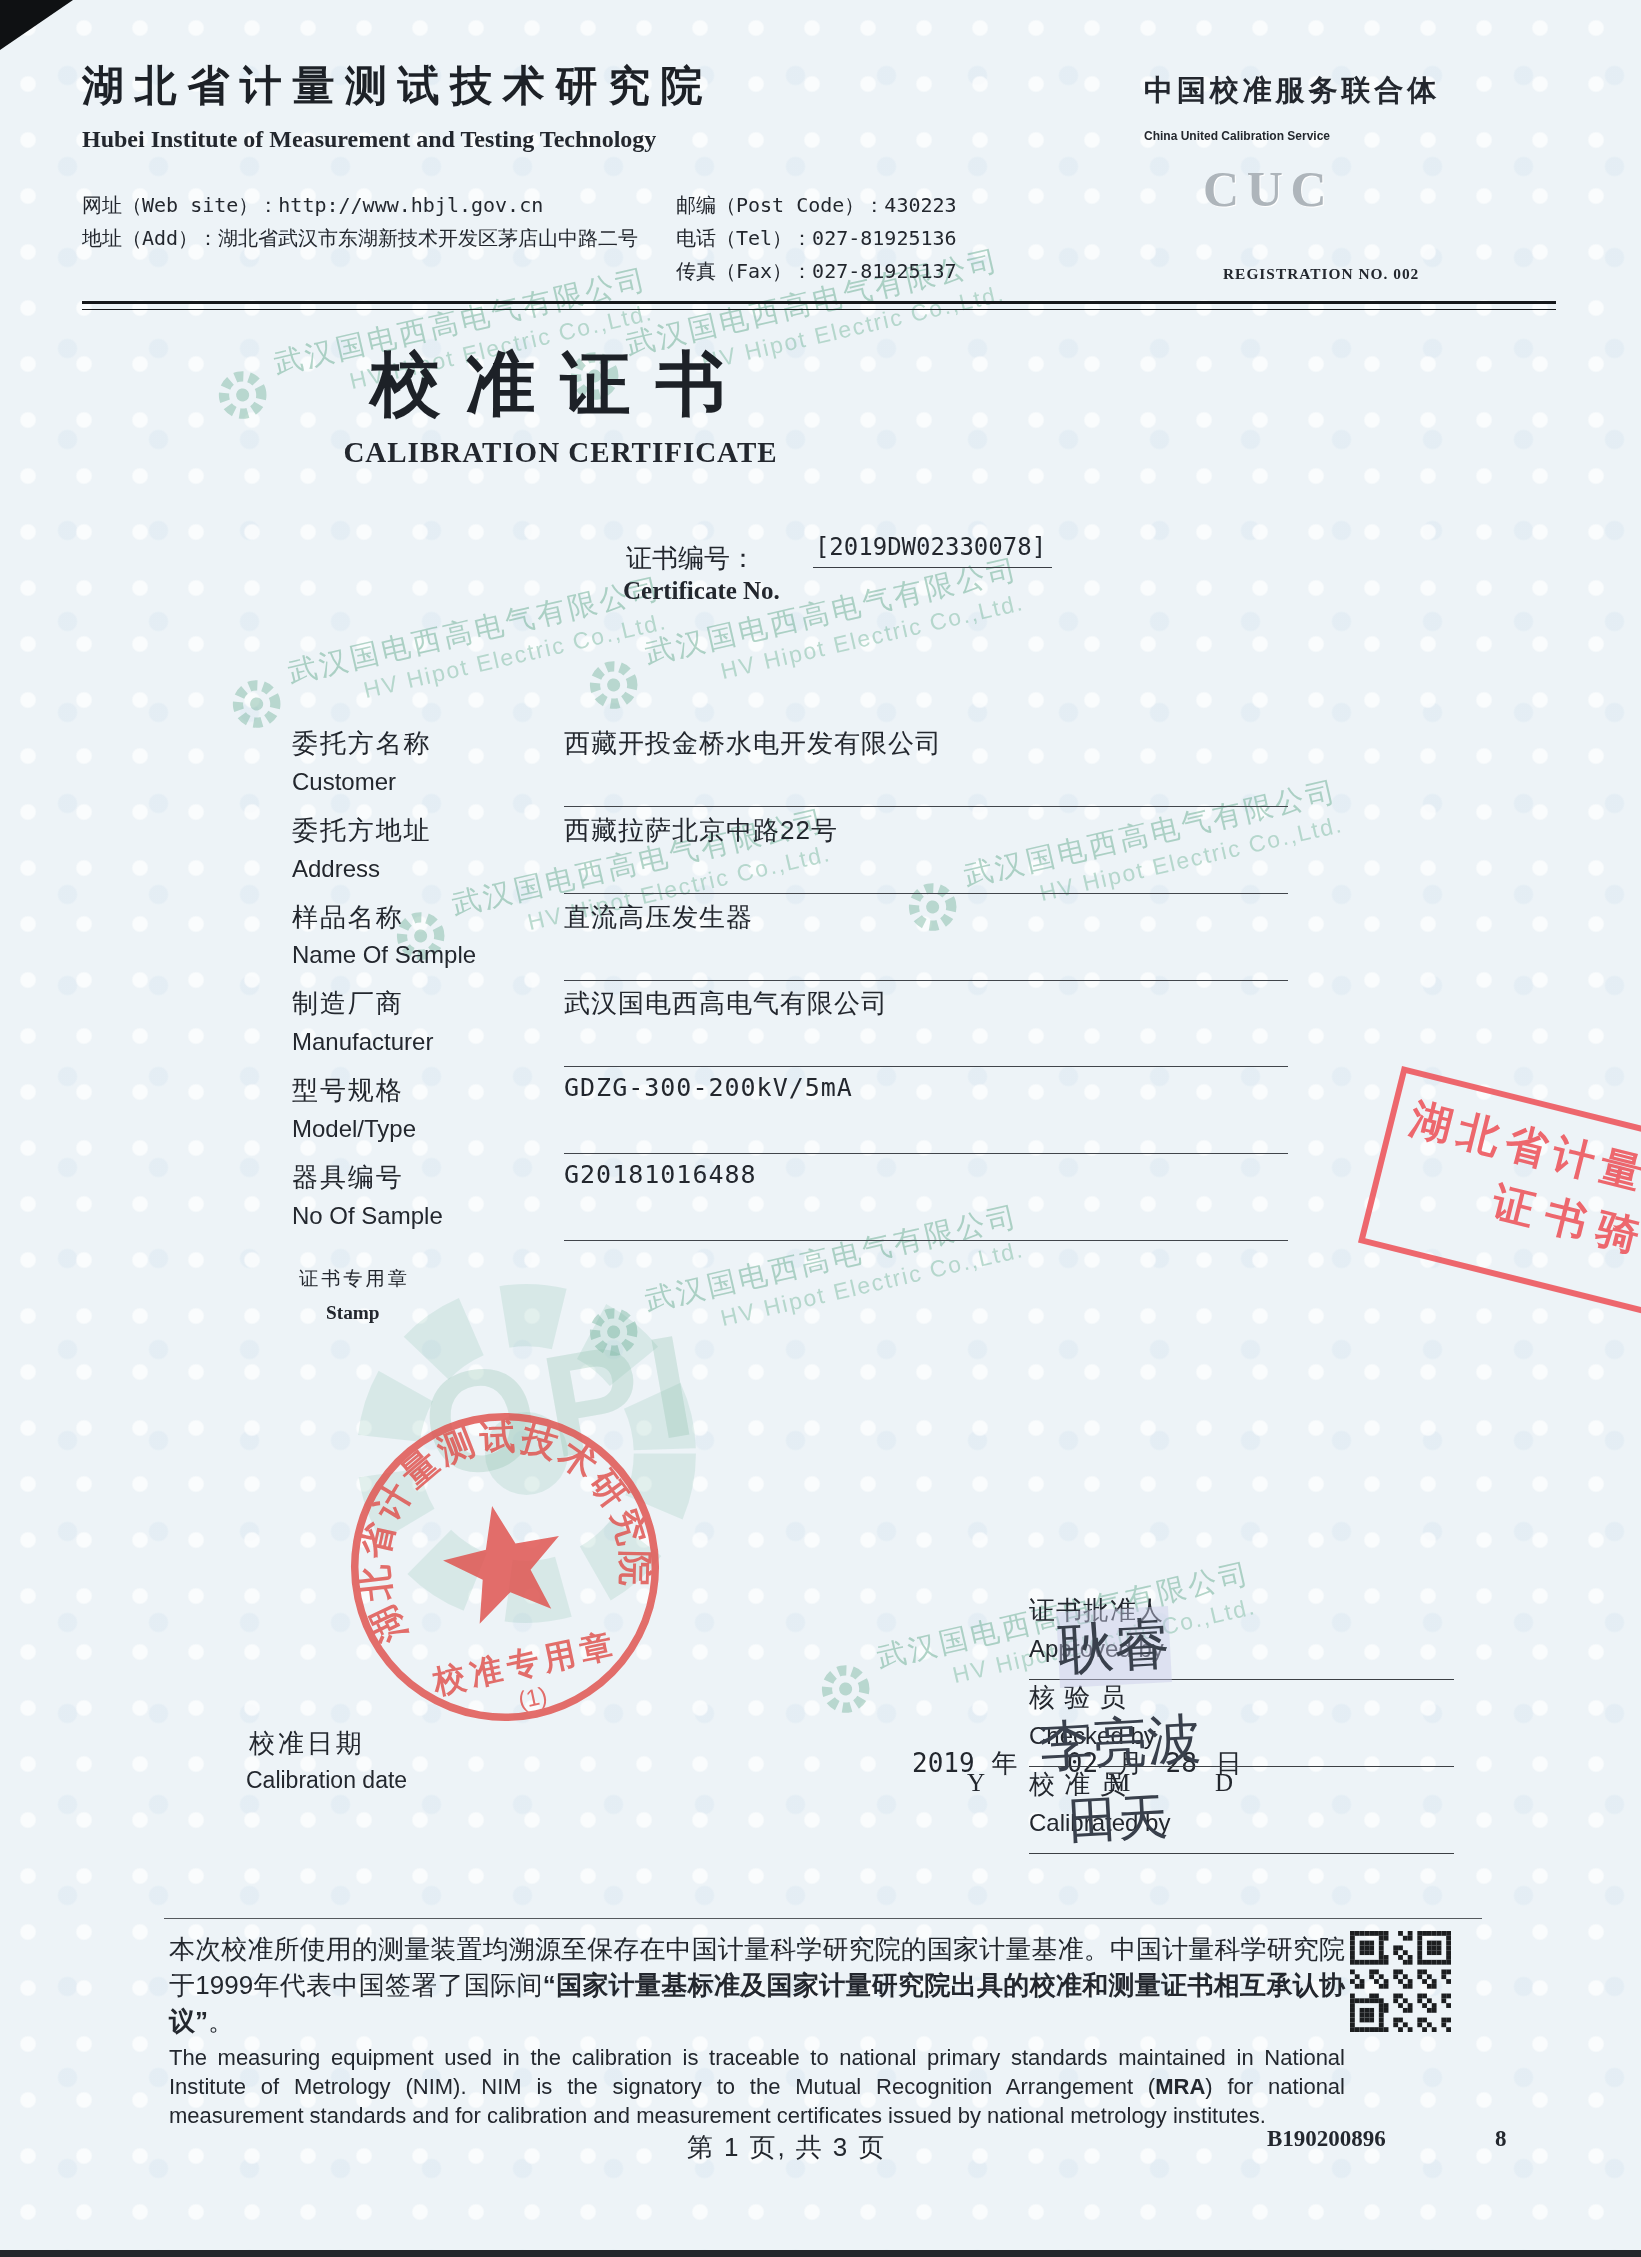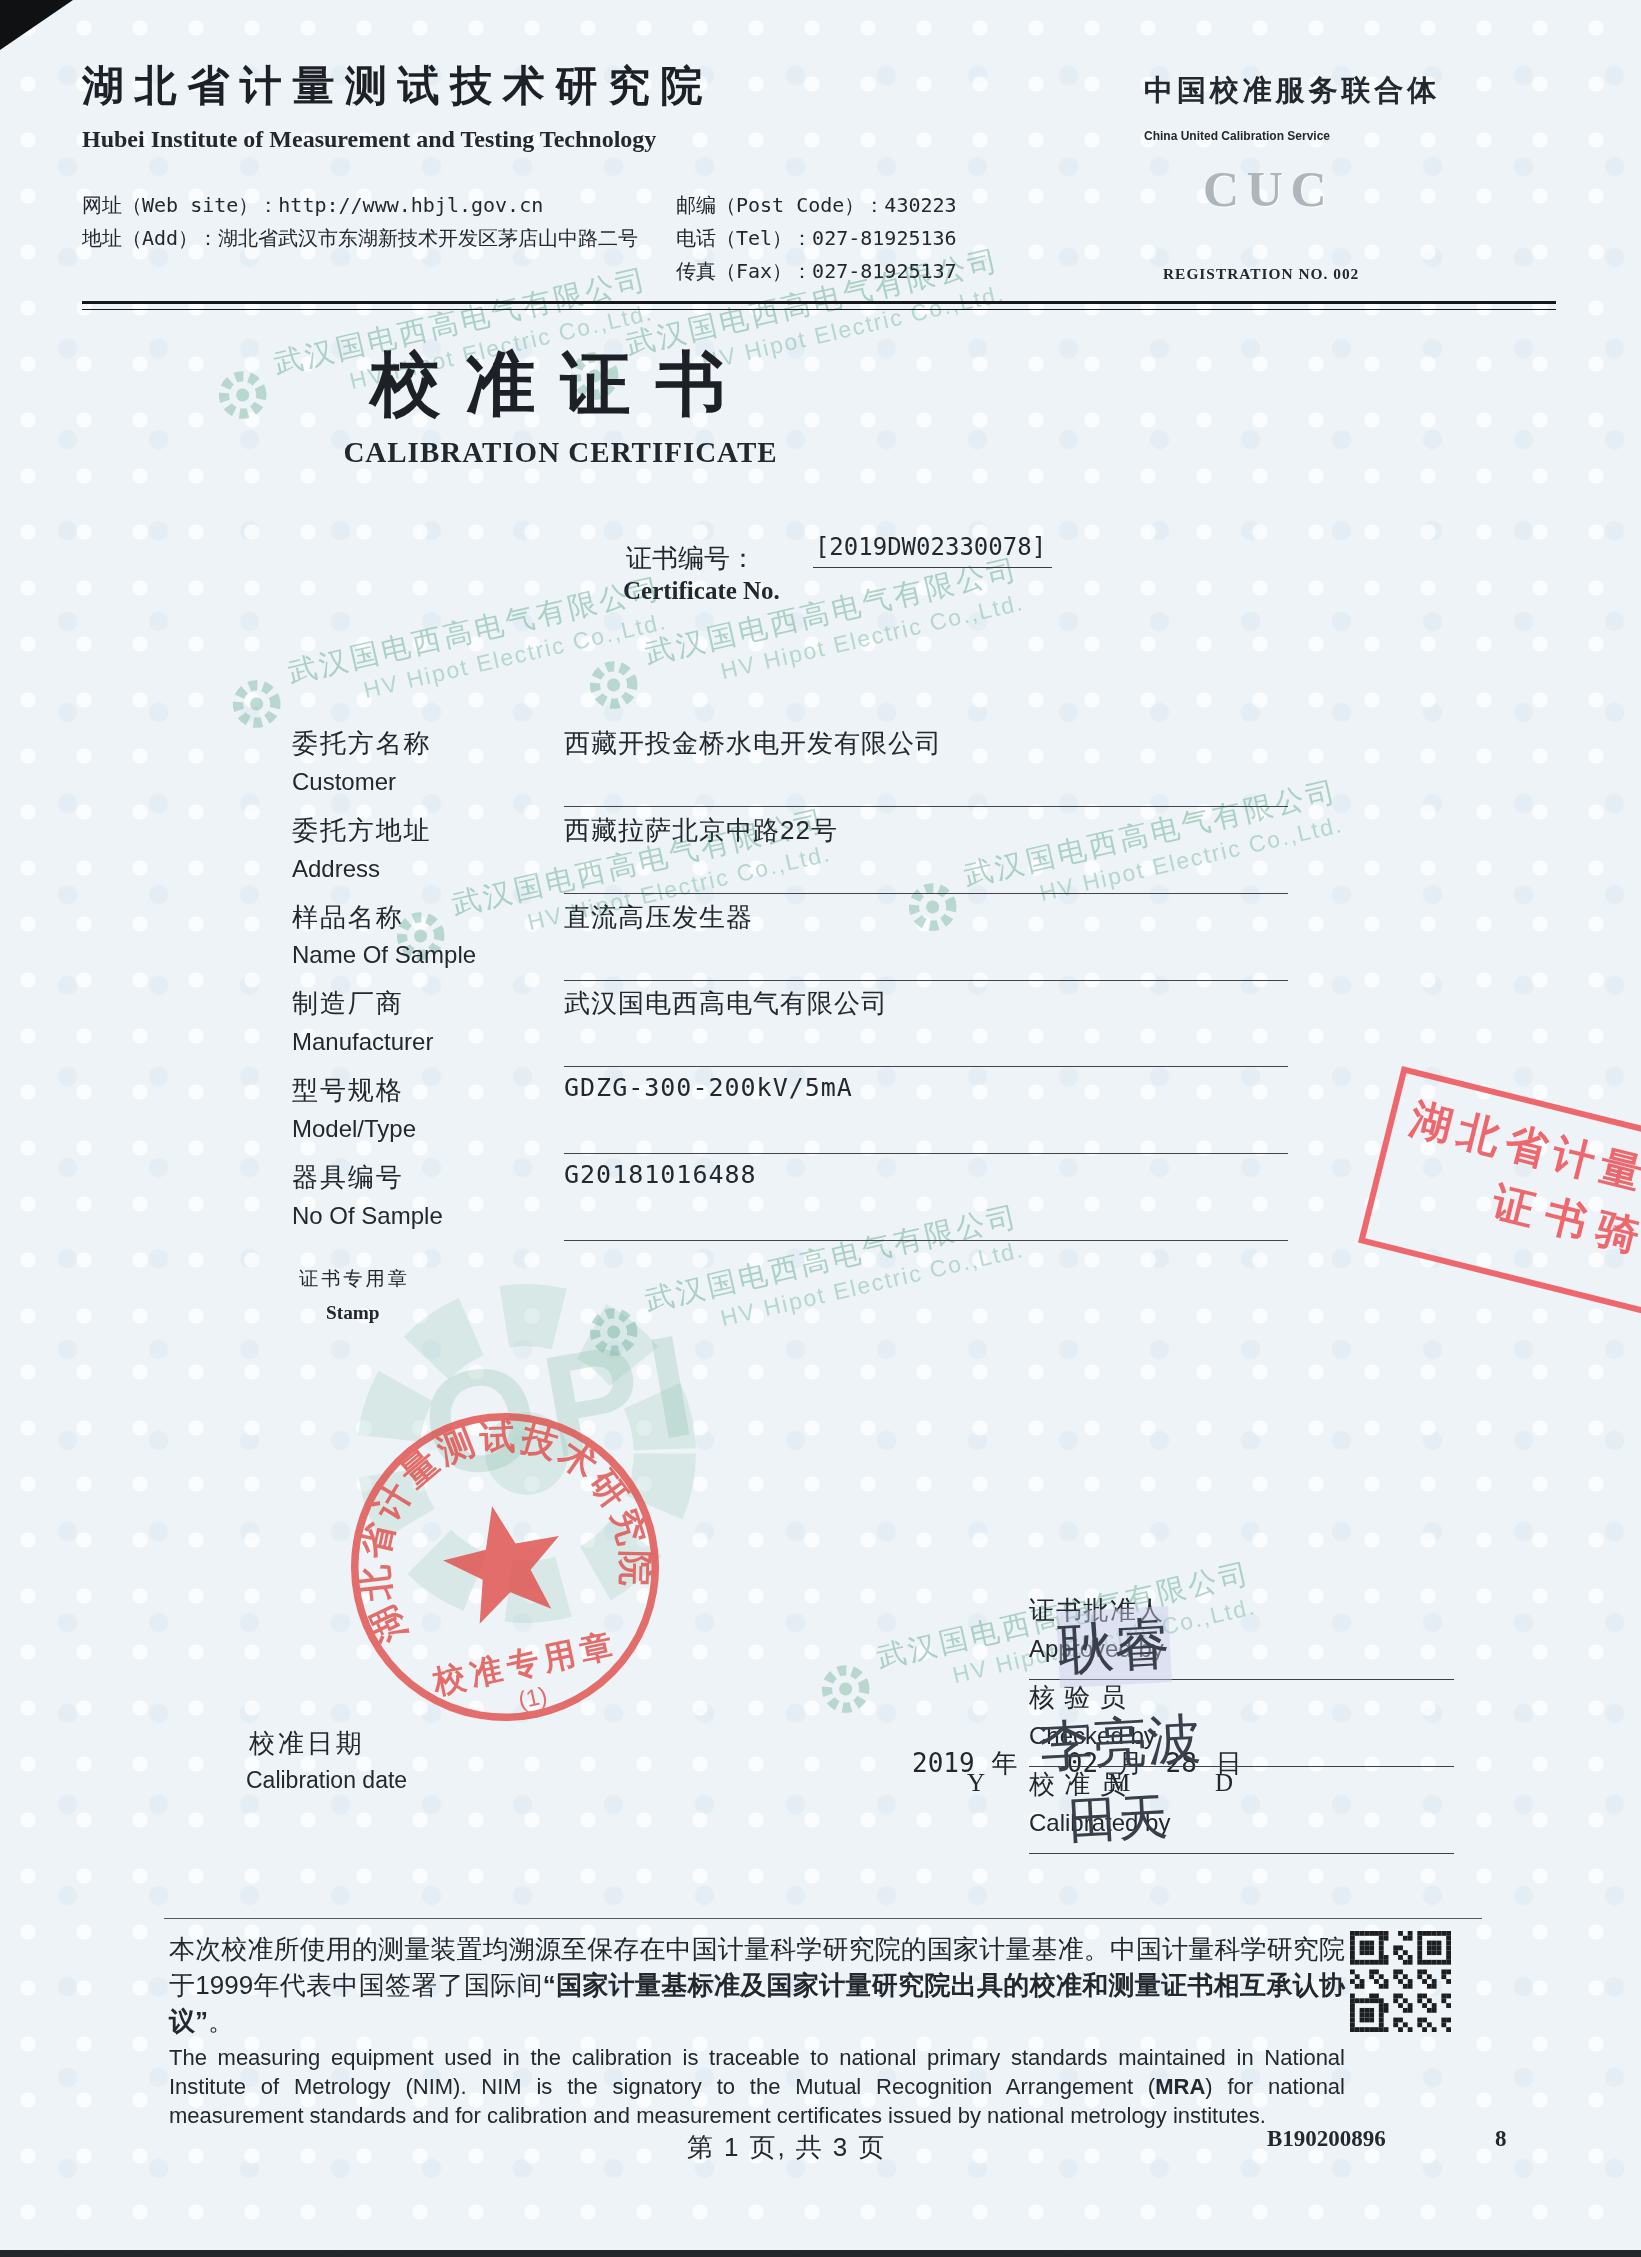--- a/index.html
+++ b/index.html
@@ -14,21 +14,21 @@
   .mono{font-family:"DejaVu Sans Mono",monospace;}
   
   .org-name{left:82px;top:58px;font-size:42px;font-weight:bold;letter-spacing:10.6px;color:#1d2127;}
   .org-name-en{left:82px;top:126px;font-size:24px;color:#23272e;}
   .contact{font-size:20px;line-height:33px;color:#23272e;}
   .contact-left{left:82px;top:189px;width:584px;}
   .contact-right{left:676px;top:189px;width:463px;}
   .cuc-cn{left:1144px;top:71px;font-size:29px;font-weight:bold;letter-spacing:3.9px;}
   .cuc-en{left:1144px;top:129px;font-size:12px;font-weight:bold;}
   .cuc-abbr{left:1203px;top:160px;font-size:50px;font-weight:bold;letter-spacing:7.7px;color:#aeb5bb;text-shadow:1px 1px 0 #ffffff;}
-  .cuc-reg{left:1163px;top:265px;font-size:15.4px;letter-spacing:1px;}
+  .cuc-reg{left:1223px;top:265px;font-size:15.4px;letter-spacing:1px;}
   .rule{left:82px;top:301px;width:1474px;height:4.8px;border-top:3.9px solid #16181b;border-bottom:1.9px solid #16181b;}
   
   .doc-title{left:290px;top:338px;width:541px;text-align:center;font-size:70px;font-weight:bold;letter-spacing:25px;color:#1d2127;}
   .doc-title-en{left:290px;top:436px;width:541px;text-align:center;font-size:29px;font-weight:bold;letter-spacing:1px;}
   
   .certno-cn{left:626px;top:541px;font-size:26px;}
   .certno-en{left:623px;top:577px;font-size:25px;}
   .certno-val{left:813px;top:533px;font-size:24px;border-bottom:1.9px solid #3a3e44;padding:0 5.8px 5.8px 1.9px;}
   
   .fields{left:292px;top:726px;width:996px;}

